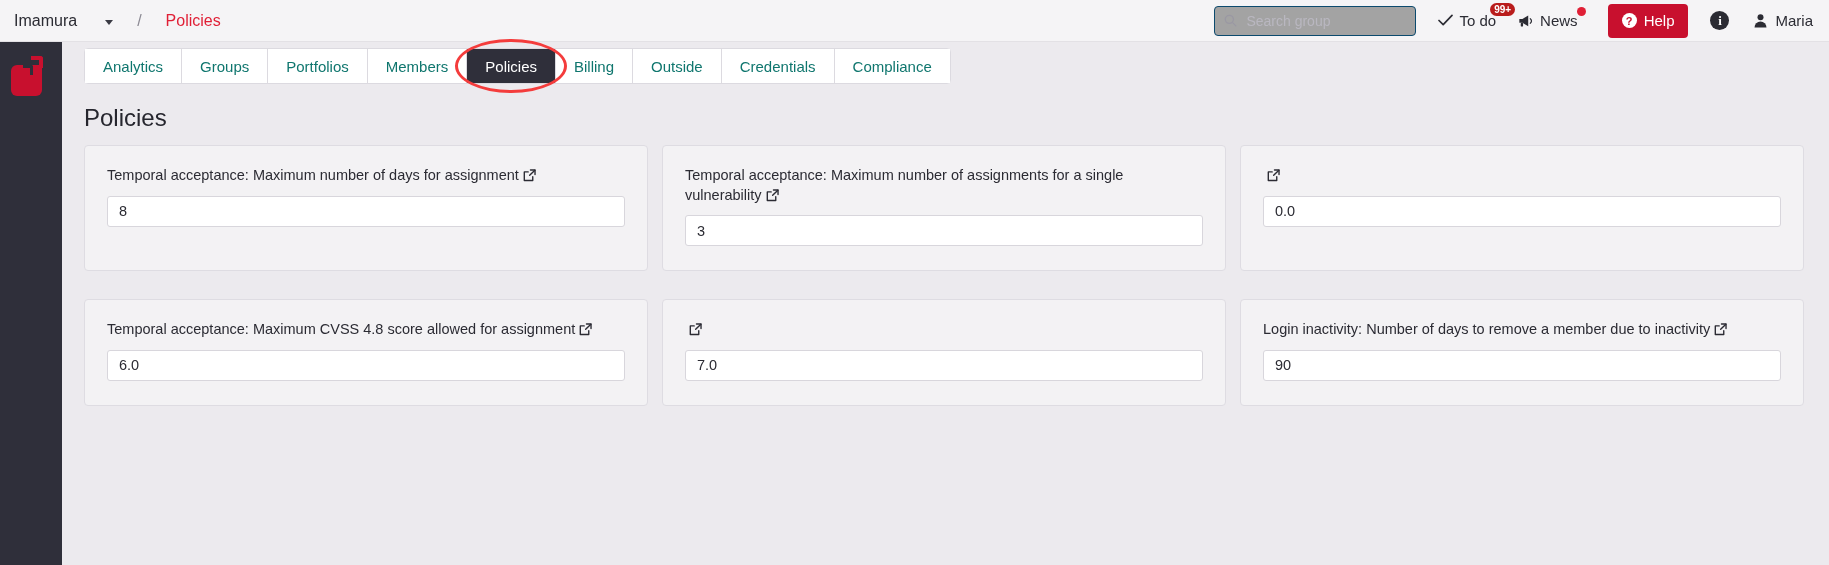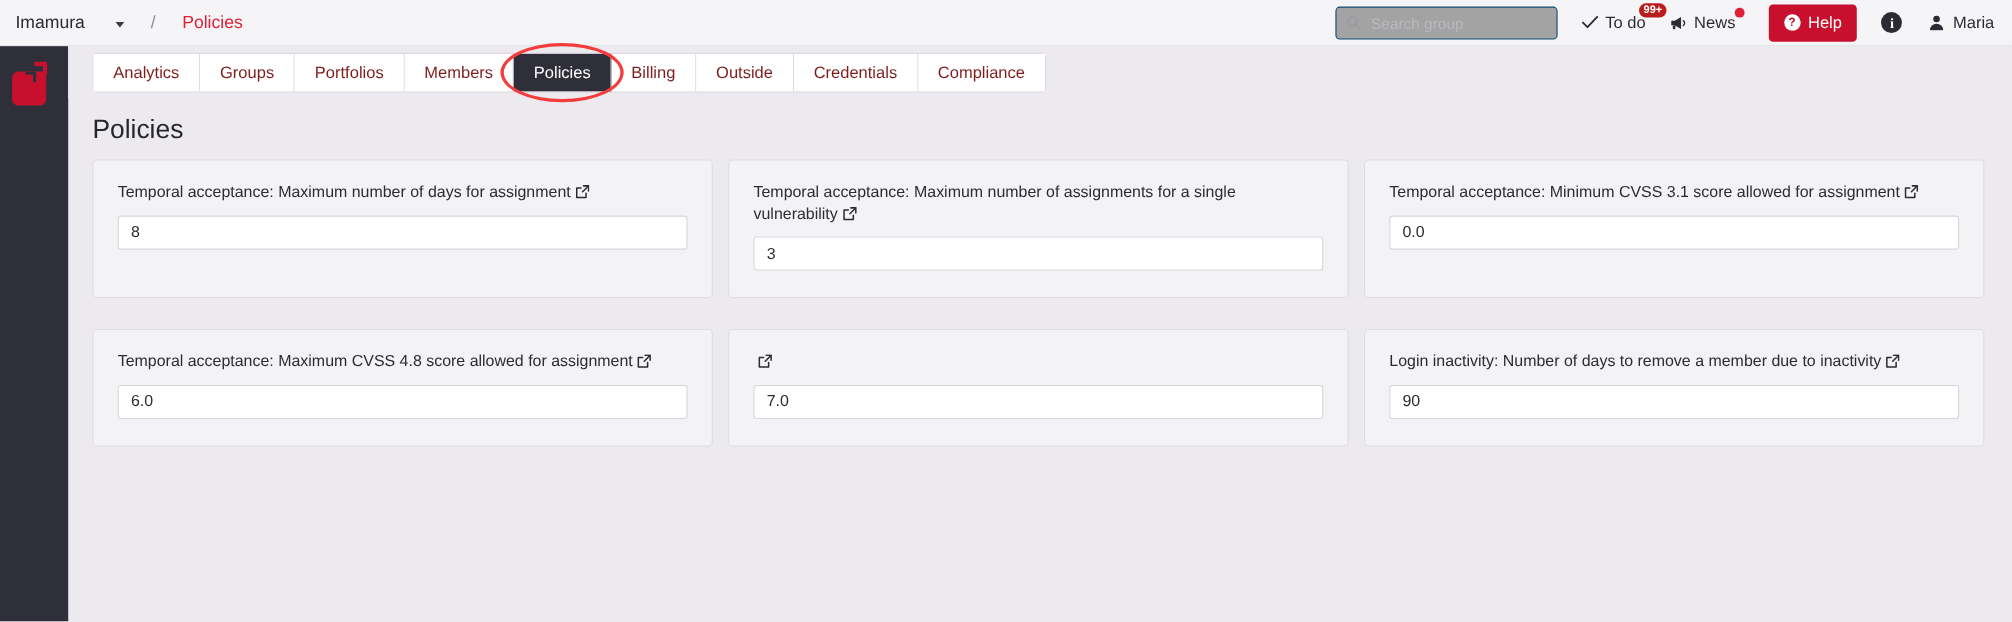--- a/index.html
+++ b/index.html
@@ -72,21 +72,21 @@
   .logo .br1 { position:absolute; left:20px; top:0px; width:12px; height:12px;
                border-top:4px solid #c8102e; border-right:4px solid #c8102e; border-radius:0 3px 0 0; }
   .logo .br2 { position:absolute; left:12px; top:9px; width:10px; height:10px;
                border-top:3px solid #2f2f3a; border-right:3px solid #2f2f3a; border-radius:0 2px 0 0; }
 
   
   .tabsrow { position:absolute; left:62px; top:42px; width:1767px; height:48px; background:#eceaee; }
   .tabs { position:absolute; left:22px; top:6px; display:flex; background:#fff;
           border:1px solid #dcdae0; border-radius:4px; overflow:visible; height:36px; }
   .tab { display:flex; align-items:center; justify-content:center; padding: 0 18px; height:34px;
-         font-size:15px; color:#7f1d1d; border-right:1px solid #dcdae0; cursor:pointer;
+         font-size:15px; color:#0f766e; border-right:1px solid #dcdae0; cursor:pointer;
          white-space:nowrap; background:#fff; }
   .tab:last-child { border-right:none; }
   .tab.active { background:#2f2f3a; color:#fff; position:relative; }
   .annot-ellipse {
     position:absolute; left:-12px; top:-10px; width:calc(100% + 24px); height:calc(100% + 20px);
     border: 3.5px solid #f43c3c; border-radius: 50%; pointer-events:none; box-sizing:border-box;
   }
 
   
   .content { position:absolute; left:62px; top:90px; width:1767px; height:475px; }
@@ -218,21 +218,21 @@
       <div class="card"><div class="card-label"><span>Temporal acceptance: Maximum number of days for assignment</span><span class="ext-icon"><svg width="13" height="13" viewBox="0 0 16 16">
               <path d="M9.2 1.2 H14.8 V6.8" fill="none" stroke="#2b2b33" stroke-width="1.7" stroke-linecap="round" stroke-linejoin="round"></path>
               <line x1="14.6" y1="1.4" x2="8.2" y2="7.8" stroke="#2b2b33" stroke-width="1.7" stroke-linecap="round"></line>
               <path d="M12 9.4 V14.2 H1.6 V3.6 H6.4" fill="none" stroke="#2b2b33" stroke-width="1.7" stroke-linecap="round" stroke-linejoin="round"></path>
             </svg></span></div><input class="card-input" type="text" value="8" style=""></div>
       <div class="card"><div class="card-label"><span>Temporal acceptance: Maximum number of assignments for a single vulnerability</span><span class="ext-icon"><svg width="13" height="13" viewBox="0 0 16 16">
               <path d="M9.2 1.2 H14.8 V6.8" fill="none" stroke="#2b2b33" stroke-width="1.7" stroke-linecap="round" stroke-linejoin="round"></path>
               <line x1="14.6" y1="1.4" x2="8.2" y2="7.8" stroke="#2b2b33" stroke-width="1.7" stroke-linecap="round"></line>
               <path d="M12 9.4 V14.2 H1.6 V3.6 H6.4" fill="none" stroke="#2b2b33" stroke-width="1.7" stroke-linecap="round" stroke-linejoin="round"></path>
             </svg></span></div><input class="card-input" type="text" value="3" style=""></div>
-      <div class="card"><div class="card-label"><span>Temporal acceptance: Minimum CVSS 3.1 score allowed for assignment</span><span class="ext-icon"><svg width="13" height="13" viewBox="0 0 16 16">
+      <div class="card"><div class="card-label"><span class="ext-icon"><svg width="13" height="13" viewBox="0 0 16 16">
               <path d="M9.2 1.2 H14.8 V6.8" fill="none" stroke="#2b2b33" stroke-width="1.7" stroke-linecap="round" stroke-linejoin="round"></path>
               <line x1="14.6" y1="1.4" x2="8.2" y2="7.8" stroke="#2b2b33" stroke-width="1.7" stroke-linecap="round"></line>
               <path d="M12 9.4 V14.2 H1.6 V3.6 H6.4" fill="none" stroke="#2b2b33" stroke-width="1.7" stroke-linecap="round" stroke-linejoin="round"></path>
             </svg></span></div><input class="card-input" type="text" value="0.0" style=""></div>
       <div class="card"><div class="card-label"><span>Temporal acceptance: Maximum CVSS 4.8 score allowed for assignment</span><span class="ext-icon"><svg width="13" height="13" viewBox="0 0 16 16">
               <path d="M9.2 1.2 H14.8 V6.8" fill="none" stroke="#2b2b33" stroke-width="1.7" stroke-linecap="round" stroke-linejoin="round"></path>
               <line x1="14.6" y1="1.4" x2="8.2" y2="7.8" stroke="#2b2b33" stroke-width="1.7" stroke-linecap="round"></line>
               <path d="M12 9.4 V14.2 H1.6 V3.6 H6.4" fill="none" stroke="#2b2b33" stroke-width="1.7" stroke-linecap="round" stroke-linejoin="round"></path>
             </svg></span></div><input class="card-input" type="text" value="6.0" style=""></div>
       <div class="card"><div class="card-label"><span class="ext-icon"><svg width="13" height="13" viewBox="0 0 16 16">

